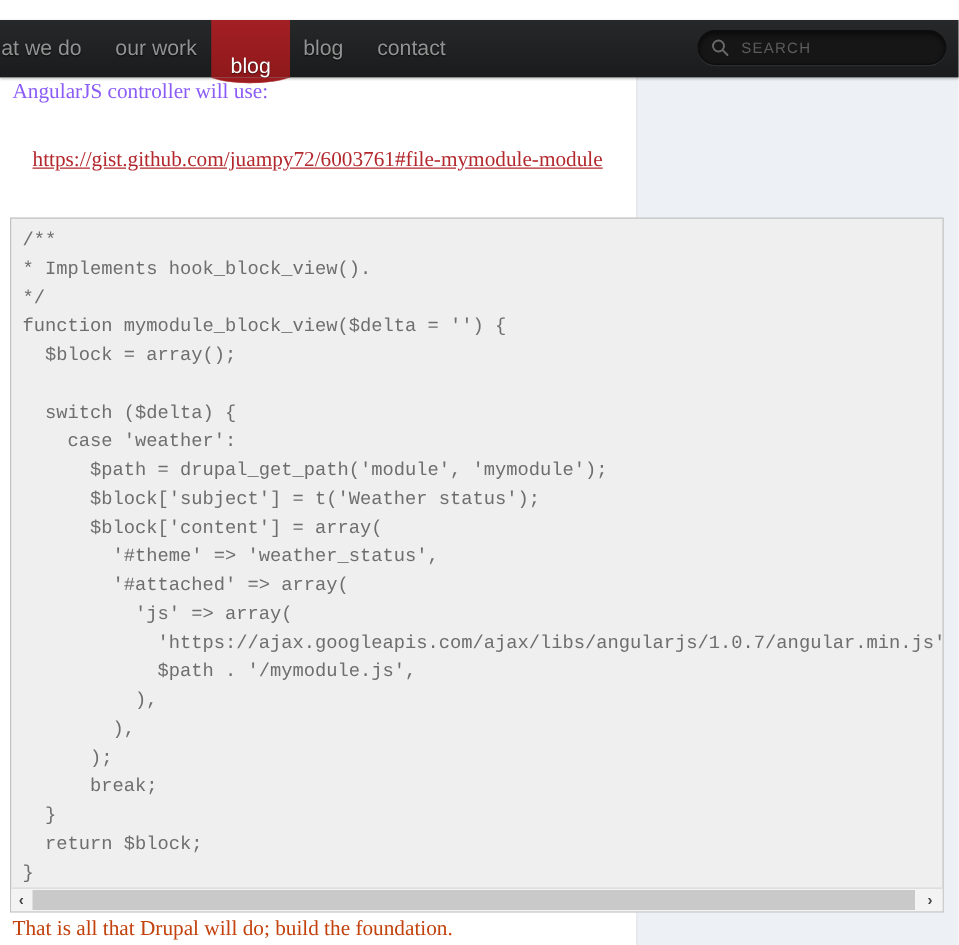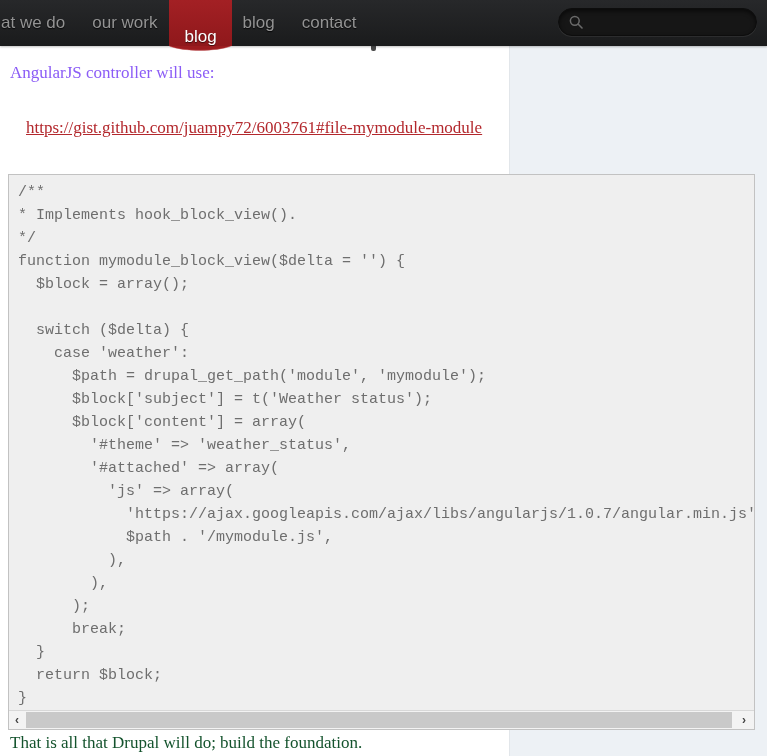--- a/index.html
+++ b/index.html
@@ -10,21 +10,21 @@
   }
 
   
   .right-panel {
     position:absolute; left:509px; top:46px; width:258px; bottom:0;
     background:#edf1f5; border-left:1px solid #e2e6ea;
   }
 
   
   .navbar {
-    position:absolute; top:0; left:0; width:767px; height:46px; z-index:5;
+    position:absolute; top:16px; left:0; width:767px; height:46px; z-index:5;
     background:linear-gradient(#27282a,#1a1b1c);
     box-shadow:0 1px 2px rgba(0,0,0,.25);
     display:flex; align-items:stretch;
   }
   .nav-item {
     color:#939393; font-size:17px; text-decoration:none;
     display:flex; align-items:center; cursor:pointer;
     text-shadow:0 1px 1px rgba(0,0,0,.8);
   }
   .nav-item.n1 { margin-left:1px; }
@@ -92,21 +92,21 @@
   }
   .scroll-arrow.left { left:0; }
   .scroll-arrow.right { right:2px; }
   .scroll-thumb {
     position:absolute; left:17px; top:1px; height:16px; width:706px;
     background:#c9c9c9; cursor:pointer;
   }
 
   .outro-text {
     position:absolute; left:10px; top:731px; margin:0;
-    font-family:"Liberation Serif", serif; font-size:17px; line-height:24px; color:#14532d;
+    font-family:"Liberation Serif", serif; font-size:17px; line-height:24px; color:#c2410c;
   }
 </style>
 </head>
 <body>
 
 <div class="right-panel"></div>
 
 <nav class="navbar">
   <a class="nav-item n1">at we do</a>
   <a class="nav-item n2">our work</a>
@@ -118,20 +118,21 @@
     </svg>
   </div>
   <a class="nav-item n3">blog</a>
   <a class="nav-item n4">contact</a>
 
   <div class="search-box">
     <svg width="14" height="14" viewBox="0 0 14 14">
       <circle cx="5.8" cy="5.8" r="4.4" fill="none" stroke="#6a6a6a" stroke-width="1.5"></circle>
       <line x1="9.3" y1="9.3" x2="13" y2="13" stroke="#6a6a6a" stroke-width="1.6" stroke-linecap="round"></line>
     </svg>
+    <input type="text" placeholder="SEARCH" style="">
   </div>
 </nav>
 
 <div class="clipped-fragment"></div>
 
 <p class="intro-text">AngularJS controller will use:</p>
 
 <p class="gist-link-wrap"><a class="gist-link">https://gist.github.com/juampy72/6003761#file-mymodule-module</a></p>
 
 <div class="code-block">

